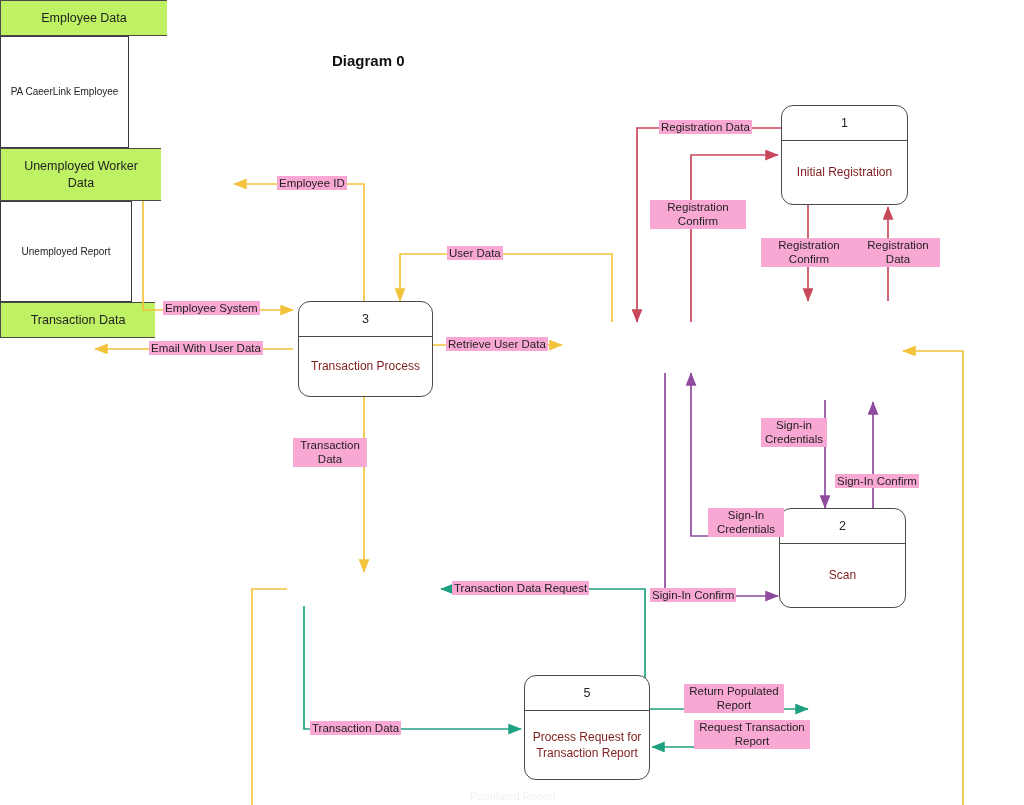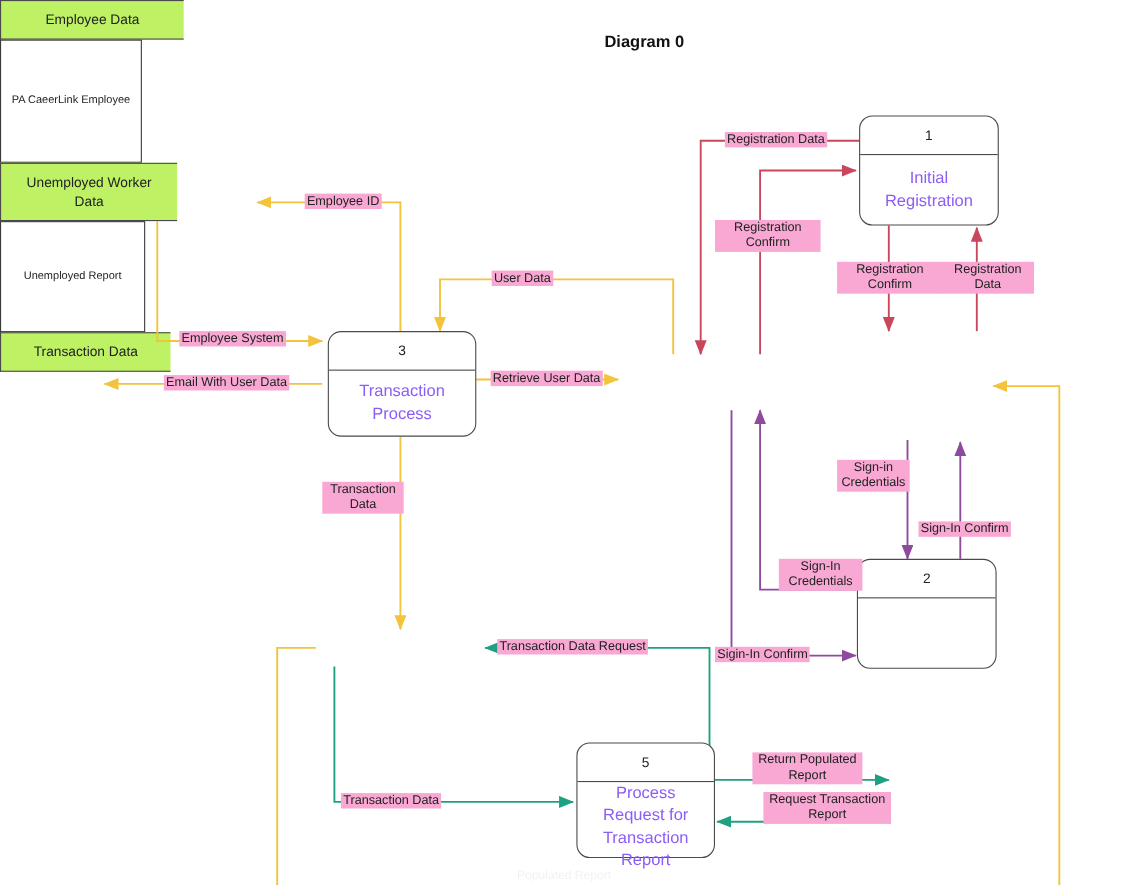--- a/index.html
+++ b/index.html
@@ -44,22 +44,22 @@
     font-size: 12.5px;
     color: #222;
     border-bottom: 1.6px solid #4a4a4a;
   }
   .process .pname {
     flex: 1;
     display: flex;
     align-items: center;
     justify-content: center;
     text-align: center;
-    font-size: 15px;
-    color: #8b5cf6;
+    font-size: 12px;
+    color: #7f1d1d;
     line-height: 1.35;
     padding: 0 6px;
   }
   
   .entity {
     border: 1.7px solid #3a3a3a;
     display: flex;
     align-items: center;
     justify-content: center;
     text-align: center;
@@ -90,21 +90,22 @@
     line-height: 1.25;
     background: #f9a8d4;
     white-space: nowrap;
     padding: 0 2px;
   }
   .title {
     position: absolute;
     font-size: 15px;
     font-weight: bold;
     color: #111;
-    text-align: right;
+    text-align: left;
+    margin-top: 22px;
   }
   .faint {
     position: absolute;
     font-size: 11px;
     color: #f2f2f2;
     white-space: nowrap;
   }
 </style>
 </head>
 <body>
@@ -193,20 +194,21 @@
     <div class="pnum">1</div>
     <div class="pname">Initial Registration</div>
   </div>
 
   <div class="entity" style="left:781px; top:301px; width:122px; height:99px;">
     <span style="max-width:90px;">Unemployed Report</span>
   </div>
 
   <div class="node process" style="left:779px; top:508px; width:127px; height:100px;">
     <div class="pnum">2</div>
+    <div class="pname">Scan</div>
   </div>
 
   <div class="datastore" style="left:287px; top:572px; width:154px; height:34px;">
     <span>Transaction Data</span>
   </div>
 
   <div class="node process" style="left:524px; top:675px; width:126px; height:105px;">
     <div class="pnum">5</div>
     <div class="pname">Process Request for Transaction Report</div>
   </div>

